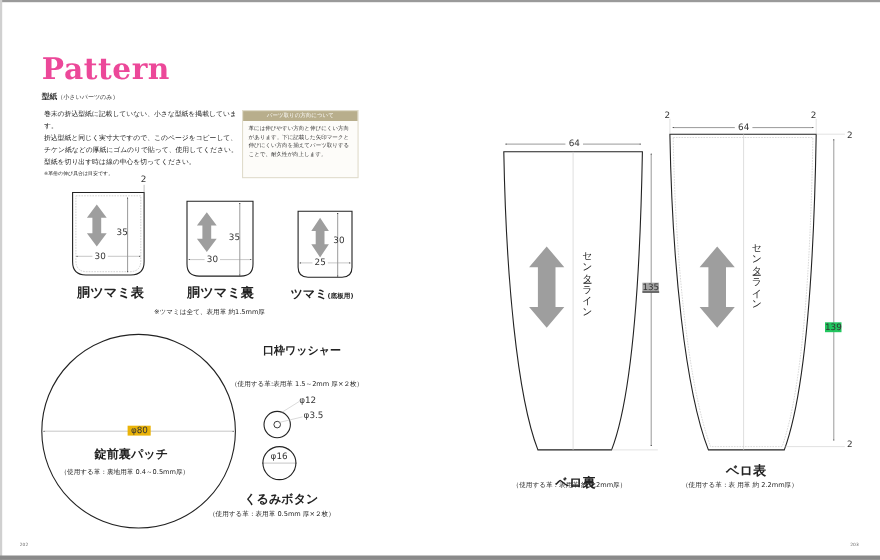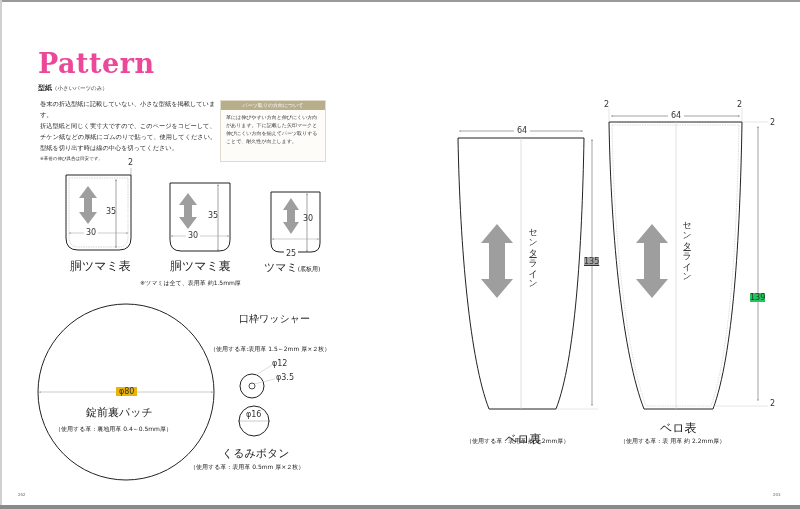--- a/index.html
+++ b/index.html
@@ -9,21 +9,21 @@
   .frame-left{position:absolute;left:0;top:0;width:2px;height:509px;background:#d0d0d0;}
   .abs{position:absolute;}
   .title{left:38px;top:48px;font-family:"DejaVu Serif",serif;font-weight:bold;font-size:27px;color:#ec4899;letter-spacing:0.5px;}
   .subtitle{left:38px;top:83px;font-size:7px;font-weight:bold;color:#333;}
   .subtitle small{font-size:5.5px;font-weight:normal;}
   .intro{left:40px;top:98px;font-size:6.2px;line-height:11px;color:#222;width:180px;}
   .intro .note{font-size:4.5px;}
   .infobox{left:220px;top:100px;width:104px;height:60px;border:1px solid #e0dccc;background:#fdfcf9;}
   .infobox .hd{background:#b8ae8c;color:#fff;font-size:5px;text-align:center;height:9px;line-height:9px;}
   .infobox .bd{font-size:5px;line-height:8px;padding:3px 5px;color:#333;}
-  .lbl{font-weight:normal;text-align:center;white-space:nowrap;}
+  .lbl{font-weight:bold;text-align:center;white-space:nowrap;}
   .sm{font-size:6px;white-space:nowrap;color:#222;}
   .dim{font-size:8px;color:#333;white-space:nowrap;}
   .pageno{font-size:4px;color:#666;}
   svg{position:absolute;left:0;top:0;}
 </style>
 </head>
 <body>
 
 <div class="frame-top"></div>
 <div class="frame-left"></div>
@@ -122,21 +122,21 @@
 <div class="abs dim" style="left:128px;top:158px;">2</div>
 <div class="abs dim" style="left:106px;top:207px;">35</div>
 <div class="abs dim" style="left:84px;top:228px;background:#fff;padding:0 2px;">30</div>
 <div class="abs lbl" style="left:70px;top:258px;font-size:12px;">胴ツマミ表</div>
 
 <div class="abs dim" style="left:208px;top:211px;">35</div>
 <div class="abs dim" style="left:186px;top:231px;background:#fff;padding:0 2px;">30</div>
 <div class="abs lbl" style="left:170px;top:258px;font-size:12px;">胴ツマミ裏</div>
 
 <div class="abs dim" style="left:303px;top:214px;">30</div>
-<div class="abs dim" style="left:284px;top:234px;background:#fff;padding:0 2px;margin-top:15px;">25</div>
+<div class="abs dim" style="left:284px;top:234px;background:#fff;padding:0 2px;">25</div>
 <div class="abs lbl" style="left:264px;top:260px;font-size:11px;"><span>ツマミ</span><span style="font-size:6px;">(底板用)</span></div>
 <div class="abs sm" style="left:140px;top:279px;">※ツマミは全て、表用革 約1.5mm厚</div>
 
 <div class="abs dim" style="left:116px;top:387px;background:#eab308;padding:0 3px;">φ80</div>
 <div class="abs lbl" style="left:86px;top:405px;font-size:11px;">錠前裏パッチ</div>
 <div class="abs sm" style="left:55px;top:425px;">（使用する革：裏地用革 0.4～0.5mm厚）</div>
 
 <div class="abs lbl" style="left:239px;top:312px;font-size:10px;">口枠ワッシャー</div>
 <div class="abs sm" style="left:210px;top:345px;">（使用する革:表用革 1.5～2mm 厚×２枚）</div>
 <div class="abs dim" style="left:272px;top:359px;">φ12</div>

